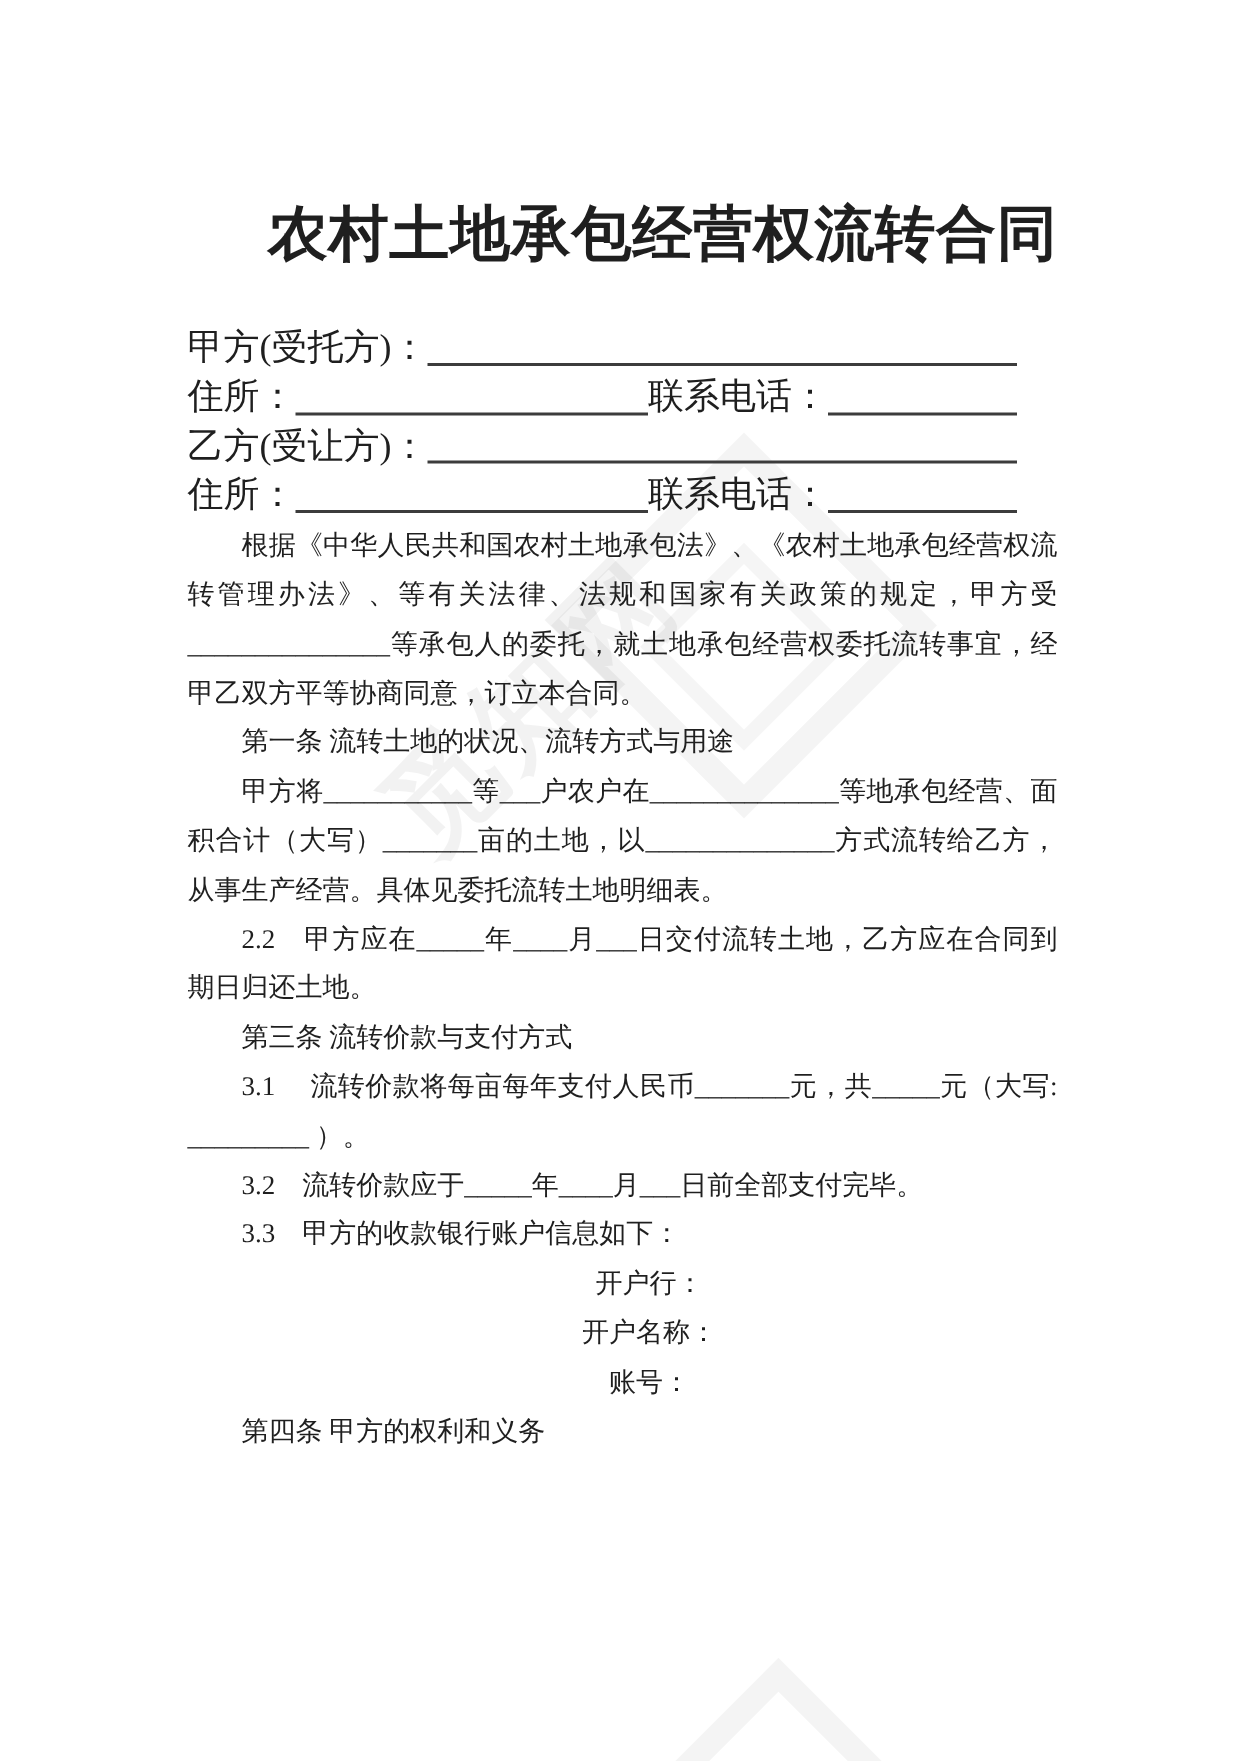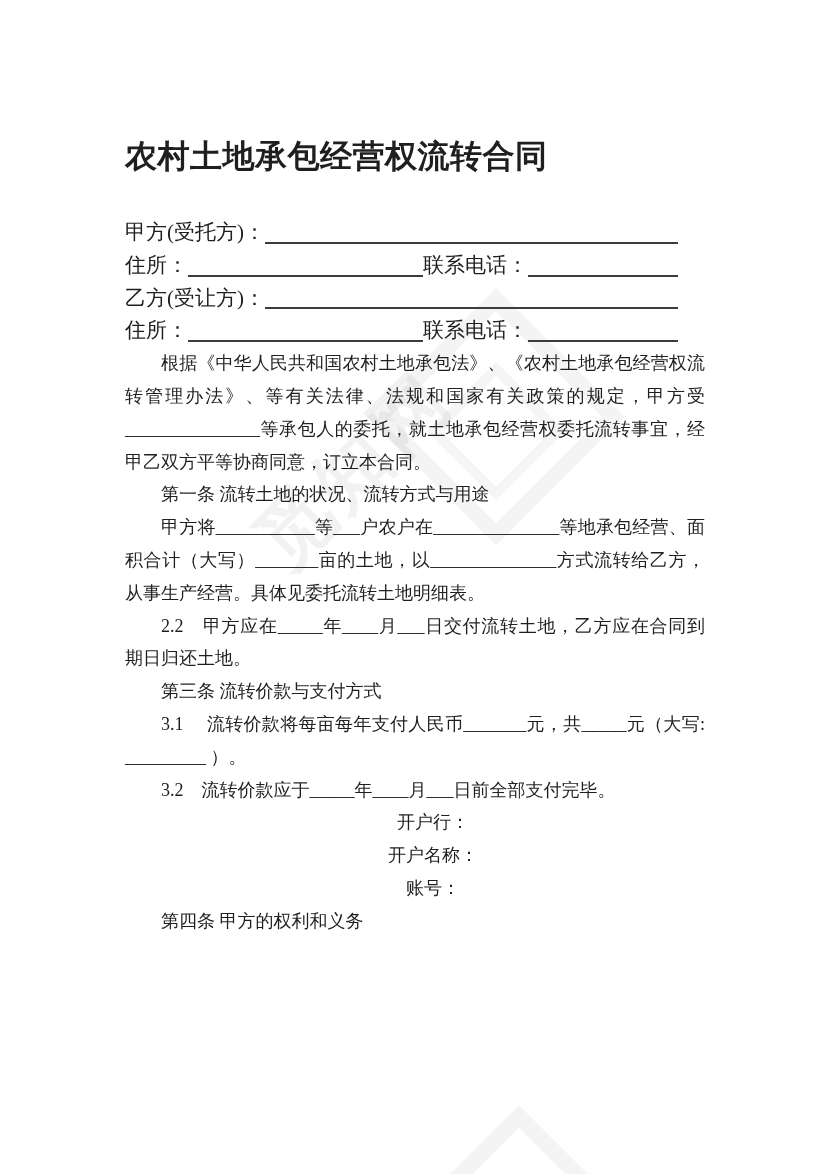--- a/index.html
+++ b/index.html
@@ -11,27 +11,27 @@
     font-family:"Liberation Serif","DejaVu Serif",serif;
     color:#1f1f1f;
   }
   .content{
     position:relative;
     padding:134px 125px 0 125px;
     z-index:2;
   }
   h1.doc-title{
     margin:0 0 38px 0;
-    font-size:32px;
+    font-size:40px;
     line-height:44px;
     font-weight:700;
-    text-align:left;
+    text-align:right;
     letter-spacing:0.5px;
   }
-  .party{font-size:21px;}
+  .party{font-size:24px;}
   .prow{
     display:flex;
     align-items:stretch;
     height:32.8px;
     line-height:32.8px;
     padding-right:27px;
     white-space:nowrap;
   }
   .lbl{flex:0 0 auto;}
   .blank{
@@ -113,20 +113,21 @@
     <p class="para">根据《中华人民共和国农村土地承包法》、《农村土地承包经营权流转管理办法》、等有关法律、法规和国家有关政策的规定，甲方受_______________等承包人的委托，就土地承包经营权委托流转事宜，经甲乙双方平等协商同意，订立本合同。</p>
 
     <p class="heading">第一条 流转土地的状况、流转方式与用途</p>
     <p class="para">甲方将___________等___户农户在______________等地承包经营、面积合计（大写）_______亩的土地，以______________方式流转给乙方，从事生产经营。具体见委托流转土地明细表。</p>
 
     <p class="para">2.2　甲方应在_____年____月___日交付流转土地，乙方应在合同到期日归还土地。</p>
 
     <p class="heading">第三条 流转价款与支付方式</p>
     <p class="para">3.1　 流转价款将每亩每年支付人民币_______元，共_____元（大写: _________ ）。</p>
     <p class="para">3.2　流转价款应于_____年____月___日前全部支付完毕。</p>
+    <p class="para">3.3　甲方的收款银行账户信息如下：</p>
     <p class="para noindent">开户行：</p>
     <p class="para noindent">开户名称：</p>
     <p class="para noindent">账号：</p>
 
     <p class="heading">第四条 甲方的权利和义务</p>
 
   </div>
 </div>
 
 </body></html>

